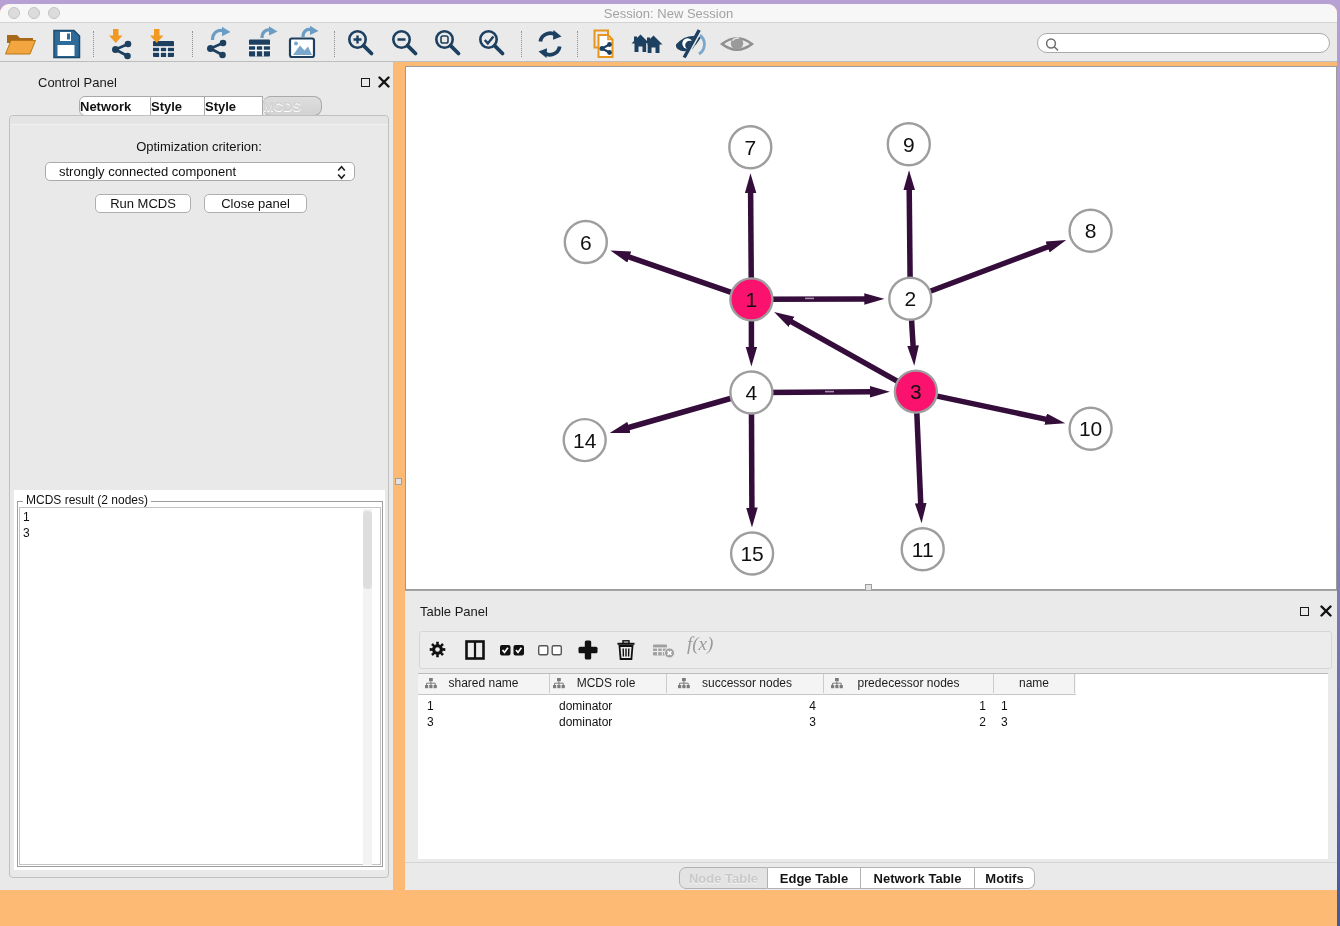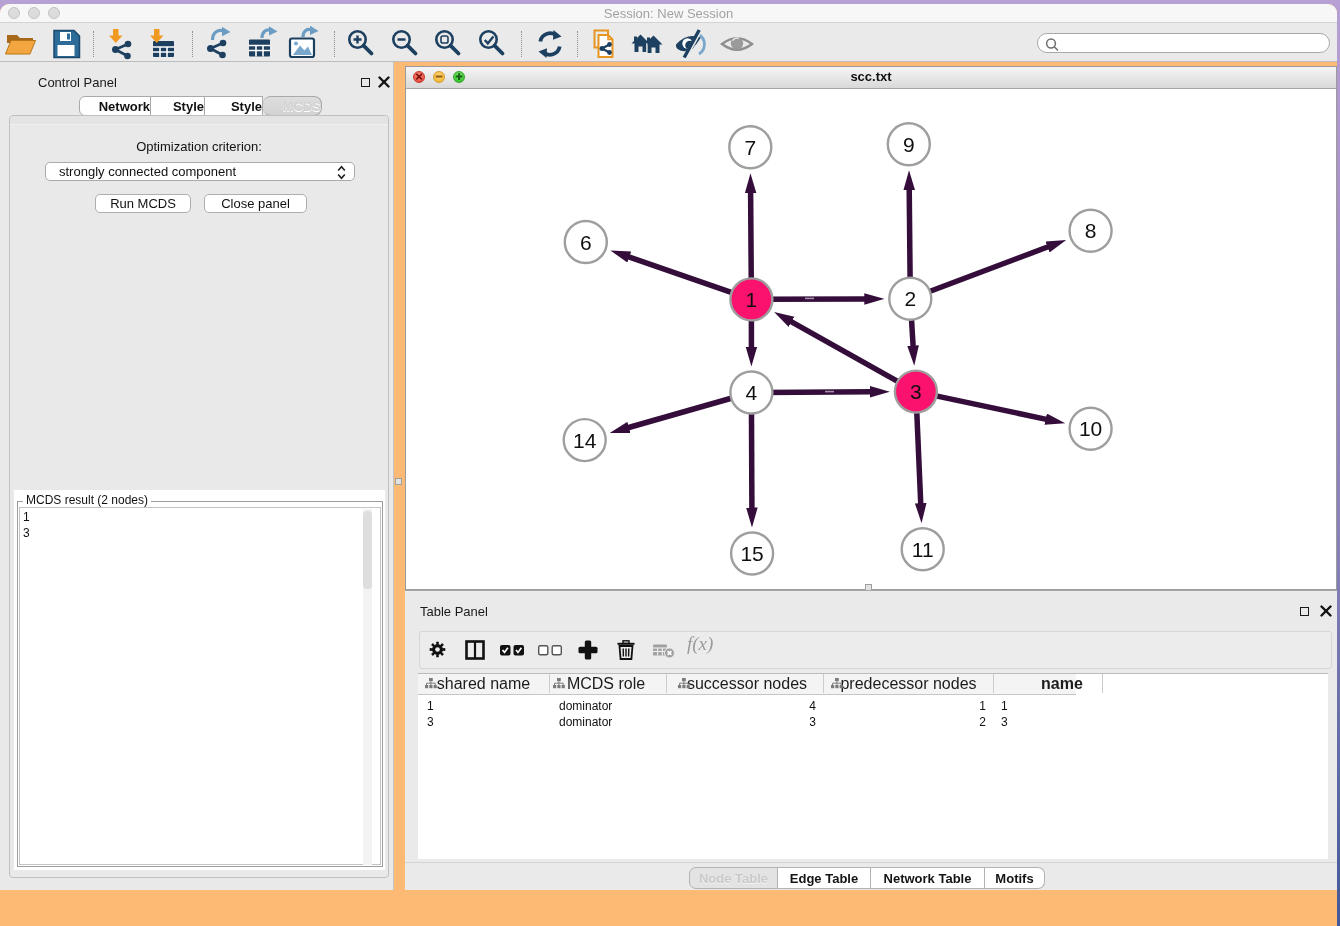--- a/index.html
+++ b/index.html
@@ -12,35 +12,35 @@
 #toolbar { position:absolute; left:0; top:19px; width:1337px; height:39px; background:#eaeaea; border-bottom:1px solid #bdbdbd; }
 .tsep { position:absolute; top:8px; height:26px; width:0; border-left:1px dotted #8f8f8f; }
 .ticon { position:absolute; top:22px; }
 #searchbox { position:absolute; left:1037px; top:29px; width:293px; height:20px; background:#fff; border:1px solid #a9a9a9; border-radius:10px; }
 
 #cpanel { position:absolute; left:0; top:58px; width:394px; height:828px; background:#e9e9e9; border-right:1px solid #c4c4c4; }
 .phead { font-size:13px; color:#1a1a1a; }
 .floatbtn { position:absolute; width:9px; height:9px; border:1.5px solid #1a1a1a; background:transparent; }
 .xbtn { position:absolute; }
 .tabrow { position:absolute; display:flex; }
-.tab { height:20px; line-height:19px; font-size:13px; font-weight:bold; color:#111; background:#fff; border:1px solid #a9a9a9; border-left:none; text-align:right; }
+.tab { height:20px; line-height:19px; font-size:13px; font-weight:bold; color:#111; background:#fff; border:1px solid #a9a9a9; border-left:none; text-align:left; }
 .tab.first { border-left:1px solid #a9a9a9; border-radius:6px 0 0 6px; }
 .tab.last { border-radius:0 6px 6px 0; }
 .tab.sel { background:linear-gradient(180deg,#dedede,#d2d2d2); color:#d2d2d2; text-shadow:0 1px 0 #fff;border-radius:8px; }
 .btn { position:absolute; background:#fff; border:1px solid #aeaeae; border-radius:5px; font-size:13px; color:#111; text-align:center; }
 
 #netwin { position:absolute; left:405px; top:62px; width:932px; height:524px; border:1px solid #9b9b9b; background:#fff; }
 #nettitle { position:absolute; left:0; top:0; width:930px; height:22px; background:linear-gradient(180deg,#f5f5f5 0%,#e9e9e9 45%,#d8d8d8 100%); border-bottom:1px solid #a6a6a6; }
 .mtl { position:absolute; top:3.5px; width:12px; height:12px; border-radius:50%; }
 
 #tpanel { position:absolute; left:405px; top:586px; width:932px; height:300px; background:#eaeaea; border-top:1px solid #a6a6a6; }
 #ttools { position:absolute; left:14px; top:40px; width:913px; height:38px; background:#ececec; border:1px solid #d6d6d6; border-radius:3px; }
 #ttable { position:absolute; left:13px; top:82px; width:910px; height:186px; background:#fff; border-top:1px solid #bcbcbc; }
 #thead { position:absolute; left:0; top:0; width:658px; height:21px; background:#f4f4f4; border-bottom:1px solid #c6c6c6; }
-.hcell { position:absolute; top:0; height:19px; border-right:1px solid #cccccc; font-size:16px; color:#1c1c1c; text-align:center; line-height:19px; }
+.hcell { position:absolute; top:0; height:19px; border-right:1px solid #cccccc; font-size:12px; color:#1c1c1c; text-align:center; line-height:19px; }
 #tbody { position:absolute; left:0; top:22px; width:910px; height:164px; }
 .trow { position:absolute; font-size:12px; color:#111; height:16px; line-height:16px; }
 
 #statusbar { position:absolute; left:0; top:888px; width:1337px; height:34px; background:#ebebeb; border-top:1px solid #c2c2c2; }
 .grip { position:absolute; width:7px; height:7px; background:#e2e2e2; border:1px solid #9e9e9e; }
 .seg { height:22px; line-height:21px; font-size:13px; font-weight:bold; color:#141414; background:#fff; border:1px solid #b2b2b2; border-left:none; text-align:center; }
 .seg.first { border-left:1px solid #b2b2b2; border-radius:7px 0 0 7px; }
 .seg.last { border-radius:0 7px 7px 0; }
 .seg.sel { background:#e3e3e3; color:#c9c9c9; text-shadow:0 1px 0 #f5f5f5; }
 </style>
@@ -230,37 +230,20 @@
   <div style="position:absolute;left:17px;top:439px;width:366px;height:366px;border:1px solid #9d9d9d;"></div>
   <div style="position:absolute;left:23px;top:431px;background:#fff;padding:0 3px;font-size:12px;color:#111;">MCDS result (2 nodes)</div>
   <div style="position:absolute;left:19px;top:445px;width:362px;height:358px;background:#fff;border:1px solid #c4c4c4;">
     <div style="position:absolute;left:3px;top:1px;font-size:12px;color:#111;line-height:16px;">1<br>3</div>
     <div style="position:absolute;right:8px;top:1px;width:9px;height:356px;background:#f3f3f3;"></div>
     <div style="position:absolute;right:8px;top:3px;width:9px;height:78px;background:#dedede;border-radius:4px;"></div>
   </div>
 </div>
 <div class="grip" style="left:395px;top:474px;"></div>
 <div id="netwin">
-  <div id="nettitle">
-    <div class="mtl" style="left:7px;background:radial-gradient(circle at 50% 35%,#f98f88,#ee564a 65%,#d8352a);border:0.5px solid #c33b30;"></div>
-    <div class="mtl" style="left:27px;background:radial-gradient(circle at 50% 35%,#fcd378,#f6bd40 65%,#e9a923);border:0.5px solid #d39c2e;"></div>
-    <div class="mtl" style="left:47px;background:radial-gradient(circle at 50% 35%,#8ae07f,#3ecb35 65%,#24a81e);border:0.5px solid #35a52c;"></div>
-    <svg width="70" height="22" viewBox="0 0 70 22" style="position:absolute;left:0;top:0;">
-      <g stroke="#7c120b" stroke-width="1.7" stroke-linecap="round">
-            <line x1="10.8" y1="7.3" x2="15.4" y2="11.9"></line>
-            <line x1="15.4" y1="7.3" x2="10.8" y2="11.9"></line>
-          </g>
-      <line x1="29.8" y1="9.6" x2="36.4" y2="9.6" stroke="#8a5d10" stroke-width="2"></line>
-      <g stroke="#156010" stroke-width="2">
-            <line x1="49.8" y1="9.6" x2="56.4" y2="9.6"></line>
-            <line x1="53.1" y1="6.3" x2="53.1" y2="12.9"></line>
-          </g>
-    </svg>
-    <div style="position:absolute;left:0;top:0;width:100%;text-align:center;font-size:13px;font-weight:bold;color:#111;line-height:20px;">scc.txt</div>
-  </div>
   <svg style="position:absolute;left:0;top:22px;" width="930" height="500" viewBox="405 88 930 500">
     <defs>
       <marker id="ah" viewBox="0 0 20 12" refX="2" refY="5.8" markerWidth="20" markerHeight="12" markerUnits="userSpaceOnUse" orient="auto">
         <polygon points="0,0 20,5.8 0,11.6" fill="#340d3b"></polygon>
       </marker>
     </defs>
     <g stroke="#340d3b" stroke-width="5.5" marker-end="url(#ah)">
       <line x1="750.4" y1="298.4" x2="749.6" y2="190.3"></line>
       <line x1="750.4" y1="298.4" x2="626.4" y2="255.4"></line>
       <line x1="750.4" y1="298.4" x2="865.3" y2="298.0"></line>
@@ -425,37 +408,37 @@
                 <rect x="8.6" y="7" width="3.2" height="3.2"></rect>
               </g>
               <g stroke="#7b7b7b" stroke-width="1">
                 <line x1="5.9" y1="3.2" x2="5.9" y2="5.2"></line>
                 <line x1="1.6" y1="5.2" x2="10.2" y2="5.2"></line>
                 <line x1="1.6" y1="5.2" x2="1.6" y2="7"></line>
                 <line x1="5.9" y1="5.2" x2="5.9" y2="7"></line>
                 <line x1="10.2" y1="5.2" x2="10.2" y2="7"></line>
               </g>
             </svg>predecessor nodes</div>
-    <div class="hcell" style="left:604px;width:81px;font-weight:bold;">name</div>
+    <div class="hcell" style="left:576px;width:81px;">name</div>
   </div>
   <div id="tbody">
     <div class="trow" style="left:9px;top:2px;">1</div>
     <div class="trow" style="left:141px;top:2px;">dominator</div>
     <div class="trow" style="left:253px;top:2px;width:145px;text-align:right;">4</div>
     <div class="trow" style="left:406px;top:2px;width:162px;text-align:right;">1</div>
     <div class="trow" style="left:583px;top:2px;">1</div>
     <div class="trow" style="left:9px;top:18px;">3</div>
     <div class="trow" style="left:141px;top:18px;">dominator</div>
     <div class="trow" style="left:253px;top:18px;width:145px;text-align:right;">3</div>
     <div class="trow" style="left:406px;top:18px;width:162px;text-align:right;">2</div>
     <div class="trow" style="left:583px;top:18px;">3</div>
   </div>
   </div>
   <div style="position:absolute;left:0;top:271px;width:932px;border-top:1px solid #d4d4d4;"></div>
-  <div style="position:absolute;left:284px;top:276px;display:flex;">
+  <div style="position:absolute;left:274px;top:276px;display:flex;">
     <div class="seg first sel" style="width:89px;">Node Table</div>
     <div class="seg" style="width:93px;">Edge Table</div>
     <div class="seg" style="width:114px;">Network Table</div>
     <div class="seg last" style="width:60px;">Motifs</div>
   </div>
 </div>
 
 </div>
 
 </body></html>

